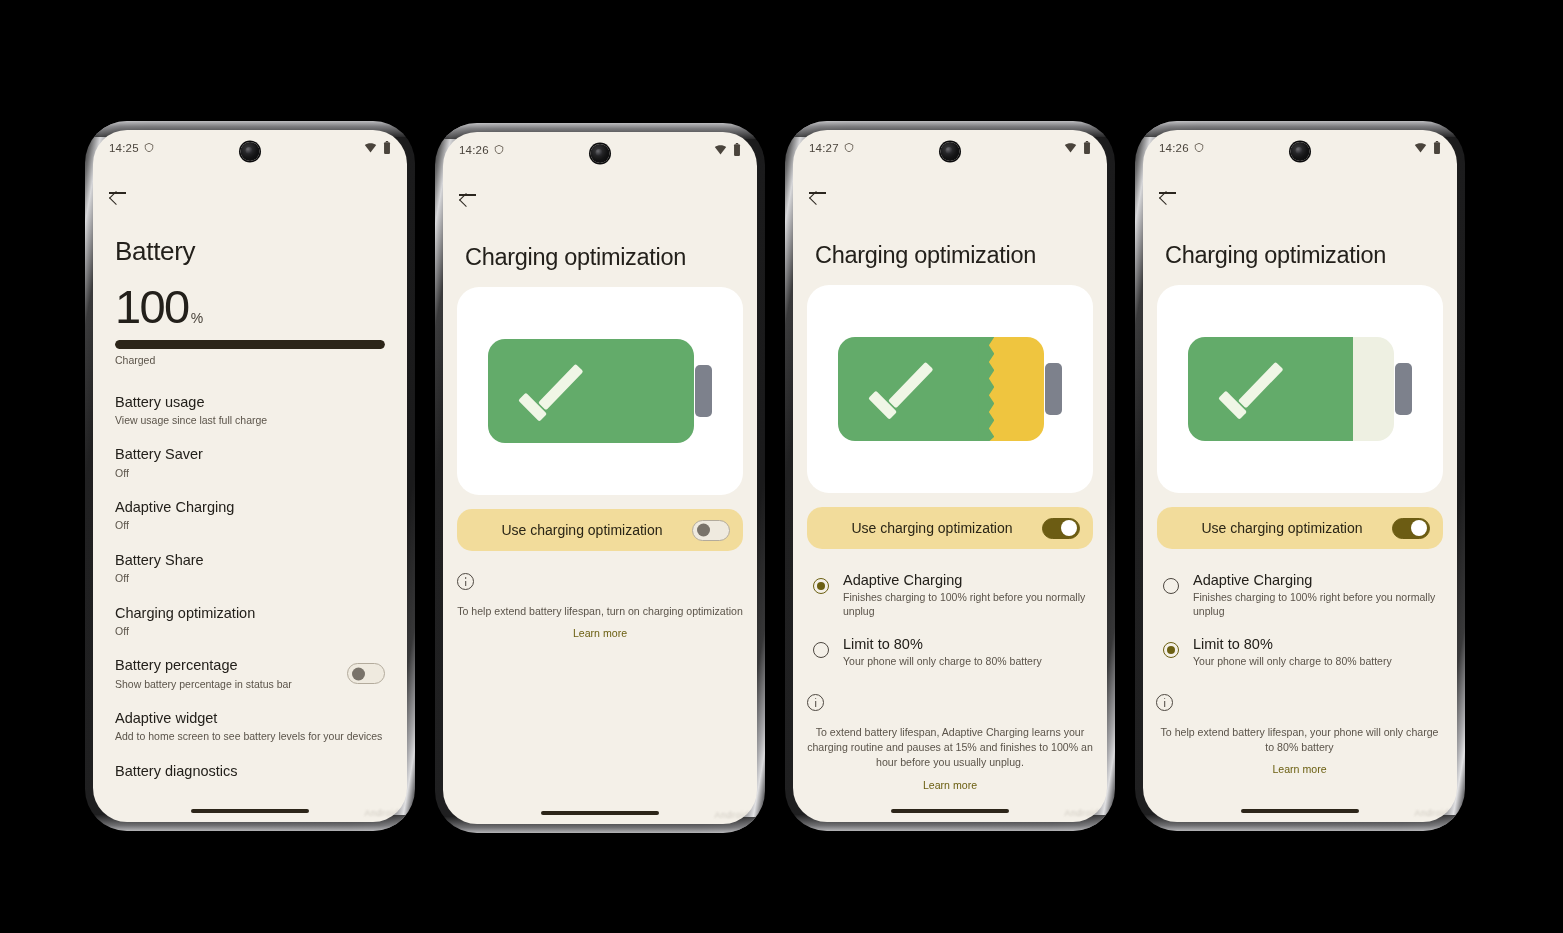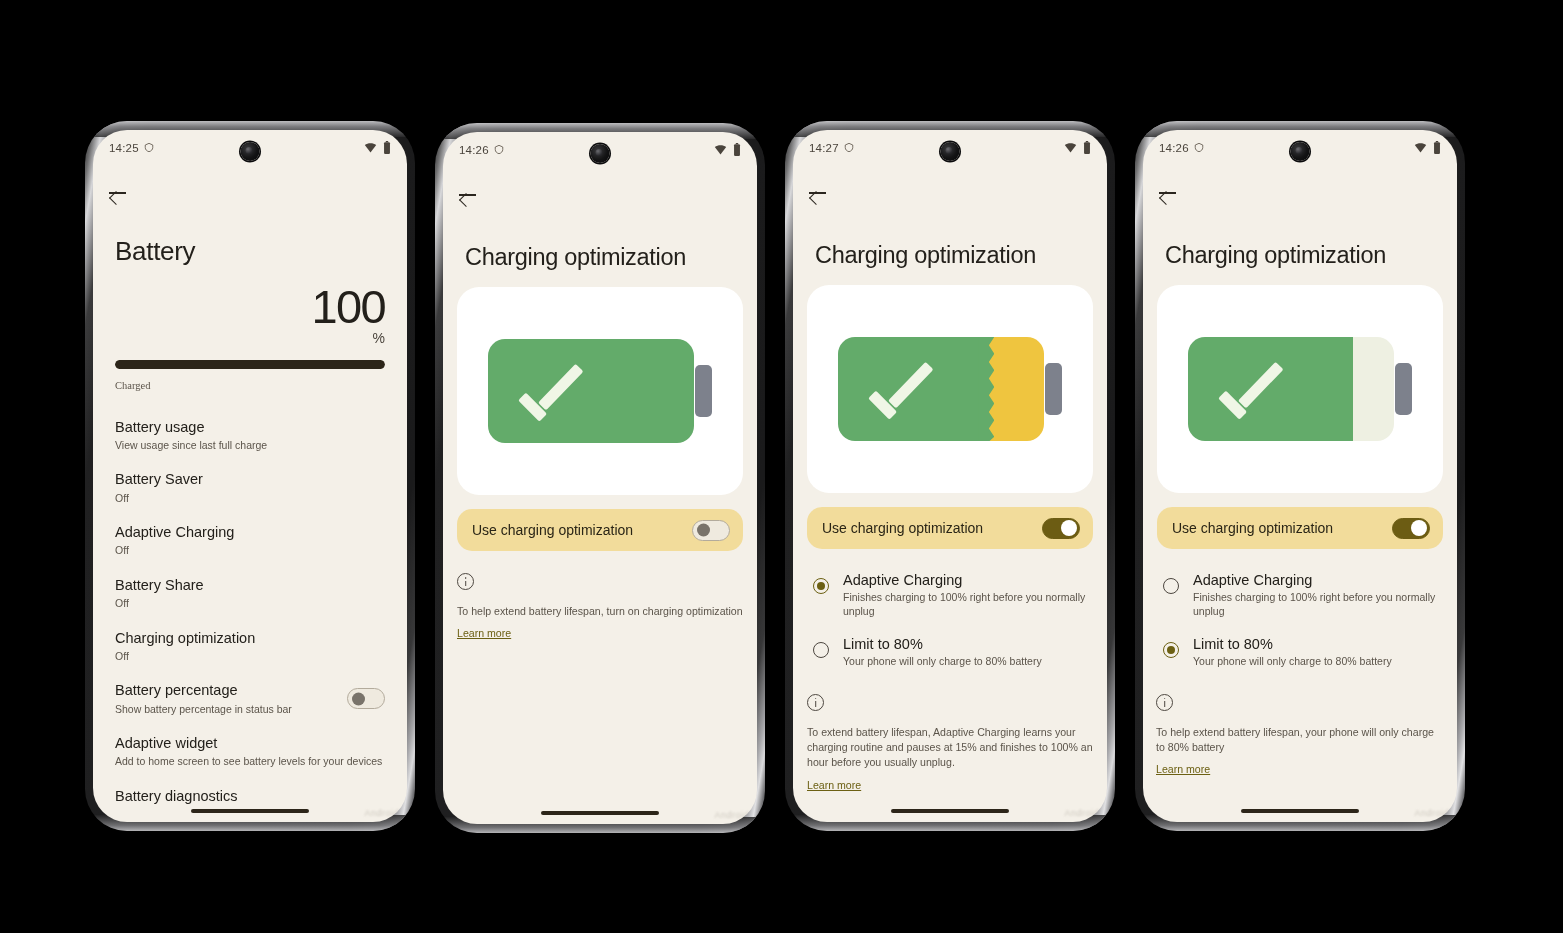--- a/index.html
+++ b/index.html
@@ -95,30 +95,29 @@
     font-size: 26px; font-weight: 400; color: #23201b; letter-spacing: -.3px;
     white-space: nowrap;
   }
   .page-title.small { font-size: 23.5px; padding-top: 22px; }
 
   
   .big-pct {
     padding: 18px 22px 0 22px;
     display: flex; align-items: flex-end;
     color: #23201b;
-    flex-direction: column;
   }
   .big-pct .num { font-size: 47px; letter-spacing: -1.6px; line-height: .95; }
   .big-pct .sym { font-size: 14px; margin-left: 2px; margin-bottom: 4px; color:#4a443c; }
   .bar-wrap { padding: 10px 22px 0 22px; }
   .bar {
     height: 9px; border-radius: 6px; background: #ded8cd; overflow: hidden;
   }
   .bar > span { display:block; height:100%; background:#2c2519; border-radius:6px; }
-  .charged { padding: 11px 22px 0 22px; font-size: 10.5px; color:#5b544a;font-family:Liberation Serif, serif; }
+  .charged { padding: 5px 22px 0 22px; font-size: 10.5px; color:#5b544a; }
 
   .list { padding: 18px 0 0 0; }
   .list-item {
     position: relative;
     padding: 9px 22px 9px 22px;
     display: flex; align-items: center; cursor: pointer;
   }
   .li-text { flex: 1 1 auto; min-width: 0; }
   .li-title { font-size: 14.5px; color:#23201b; line-height: 1.25; }
   .li-sub { font-size: 10.5px; color:#5b544a; margin-top: 3px; line-height: 1.3; }
@@ -179,40 +178,40 @@
 
   .opt-bar {
     margin: 14px 14px 0 14px;
     background: #f2dc9b;
     border-radius: 15px;
     height: 42px;
     display:flex; align-items:center;
     padding: 0 13px 0 15px;
     cursor: pointer;
   }
-  .opt-bar .lbl { flex:1 1 auto; font-size: 14px; color:#2a2516; }
-
-  .info-block { padding: 22px 14px 0 14px; }
+  .opt-bar .lbl { flex:1 1 auto; font-size: 14px; color:#2a2516;text-align:center; }
+
+  .info-block { padding: 22px 14px 0 14px; text-align: center; }
   .info-ico {
     width: 17px; height: 17px; border-radius:50%;
     border: 1.4px solid #4d4740;
     position: relative;
   }
   .info-ico::before{
     content:""; position:absolute; left:50%; top:3px; transform:translateX(-50%);
     width:1.6px; height:1.6px; border-radius:50%; background:#4d4740;
   }
   .info-ico::after{
     content:""; position:absolute; left:50%; top:6.5px; transform:translateX(-50%);
     width:1.6px; height:5.5px; background:#4d4740;
   }
   .info-text { margin-top: 14px; font-size: 10.6px; line-height: 1.45; color:#5b544a; }
   .learn {
     display:inline-block; margin-top: 8px; font-size: 10.6px;
-    color:#6c6013; text-decoration: underline; cursor:pointer;
+    color:#6c6013; cursor:pointer;
   }
 
   
   .radios { padding: 14px 14px 0 14px; }
   .radio-row { display:flex; align-items:flex-start; padding: 9px 0; cursor:pointer; }
   .radio {
     flex:0 0 auto; width: 16px; height: 16px; border-radius:50%;
     border: 1.6px solid #4d4740; margin: 6px 14px 0 6px; position:relative;
   }
   .radio.sel { border-color:#6c6013; }

